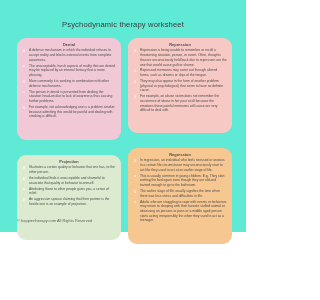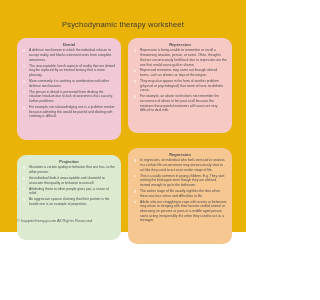--- a/index.html
+++ b/index.html
@@ -9,21 +9,21 @@
     height: 300px;
     background: #ffffff;
     font-family: "Liberation Sans", sans-serif;
     overflow: hidden;
   }
 
   .page {
     position: relative;
     width: 246px;
     height: 232px;
-    background: #eab308;
+    background: #5eead4;
   }
 
   .page-title {
     position: absolute;
     top: 20px;
     left: 0;
     width: 246px;
     text-align: center;
     font-size: 7.6px;
     font-weight: 400;

